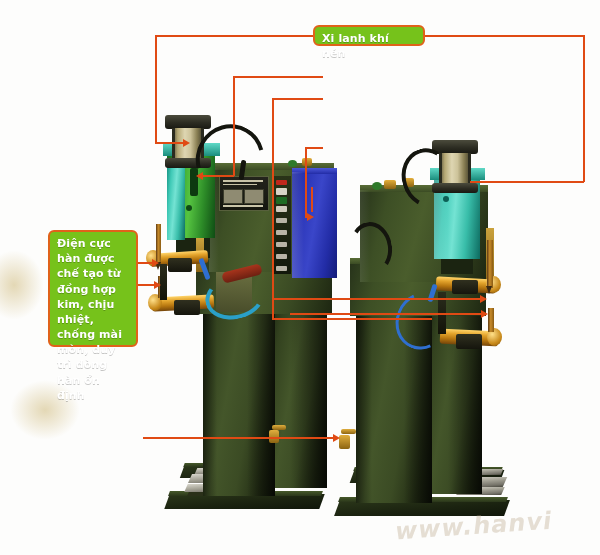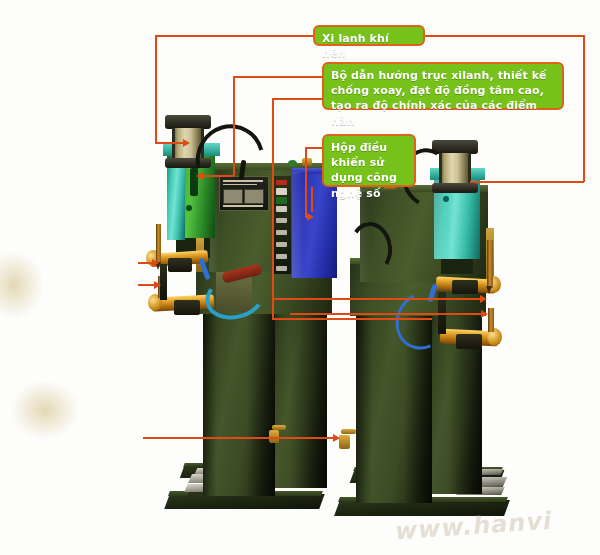--- a/index.html
+++ b/index.html
@@ -392,21 +392,20 @@
   <div class="leader leader-h" style="left:272px;top:298px;width:210px;"></div>
   <div class="arrow" style="left:480px;top:295px;"></div>
   <div class="leader leader-h" style="left:290px;top:313px;width:193px;"></div>
   <div class="arrow" style="left:481px;top:310px;"></div>
 
   <div class="leader leader-h" style="left:143px;top:437px;width:192px;"></div>
   <div class="arrow" style="left:333px;top:434px;"></div>
 
   <div class="callout" style="left:313px;top:25px;width:112px;height:21px;font-size:11px;">Xi lanh khí nén</div>
 
-  <div class="callout" style="left:322px;top:62px;width:242px;height:48px;font-size:11px;">Bộ dẫn hướng trục xilanh, thiết kế chống xoay, đạt độ đồng tâm cao, tạo ra độ chính xác của các điểm hàn</div>
-
-  <div class="callout" style="left:322px;top:134px;width:94px;height:53px;font-size:11px;">Hộp điều khiển sử dụng công nghệ số</div>
-
+
+
+  <div class="callout" style="left:48px;top:230px;width:90px;height:117px;font-size:11px;">Điện cực hàn được chế tạo từ đồng hợp kim, chịu nhiệt, chống mài mòn, duy trì dòng hàn ổn định</div>
 
 
   <div class="watermark" style="left:395px;top:512px;font-size:24px;">www.hanvi</div>
 
 </div>
 
 </body></html>

